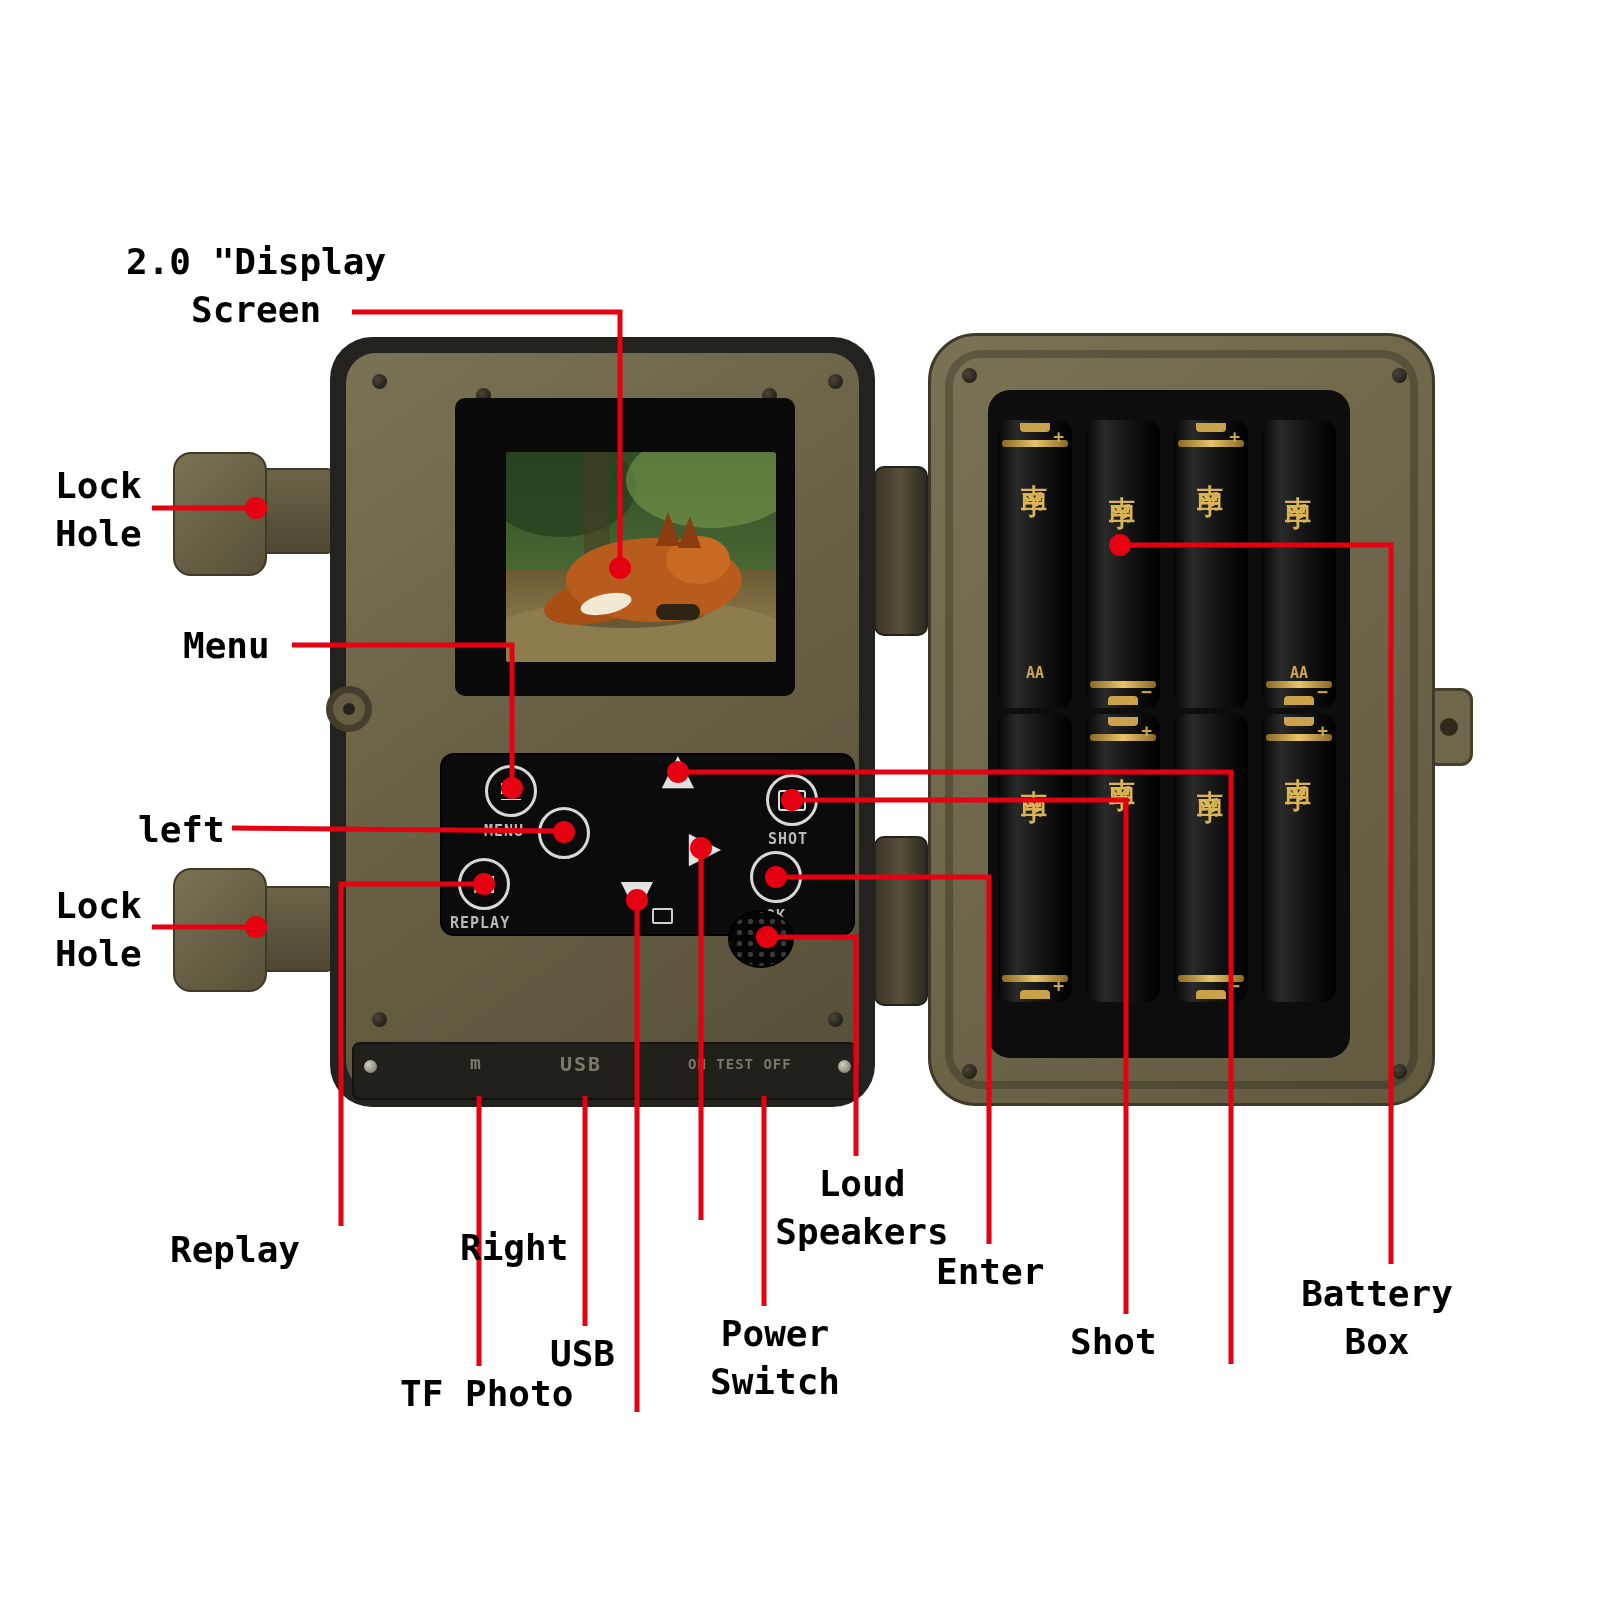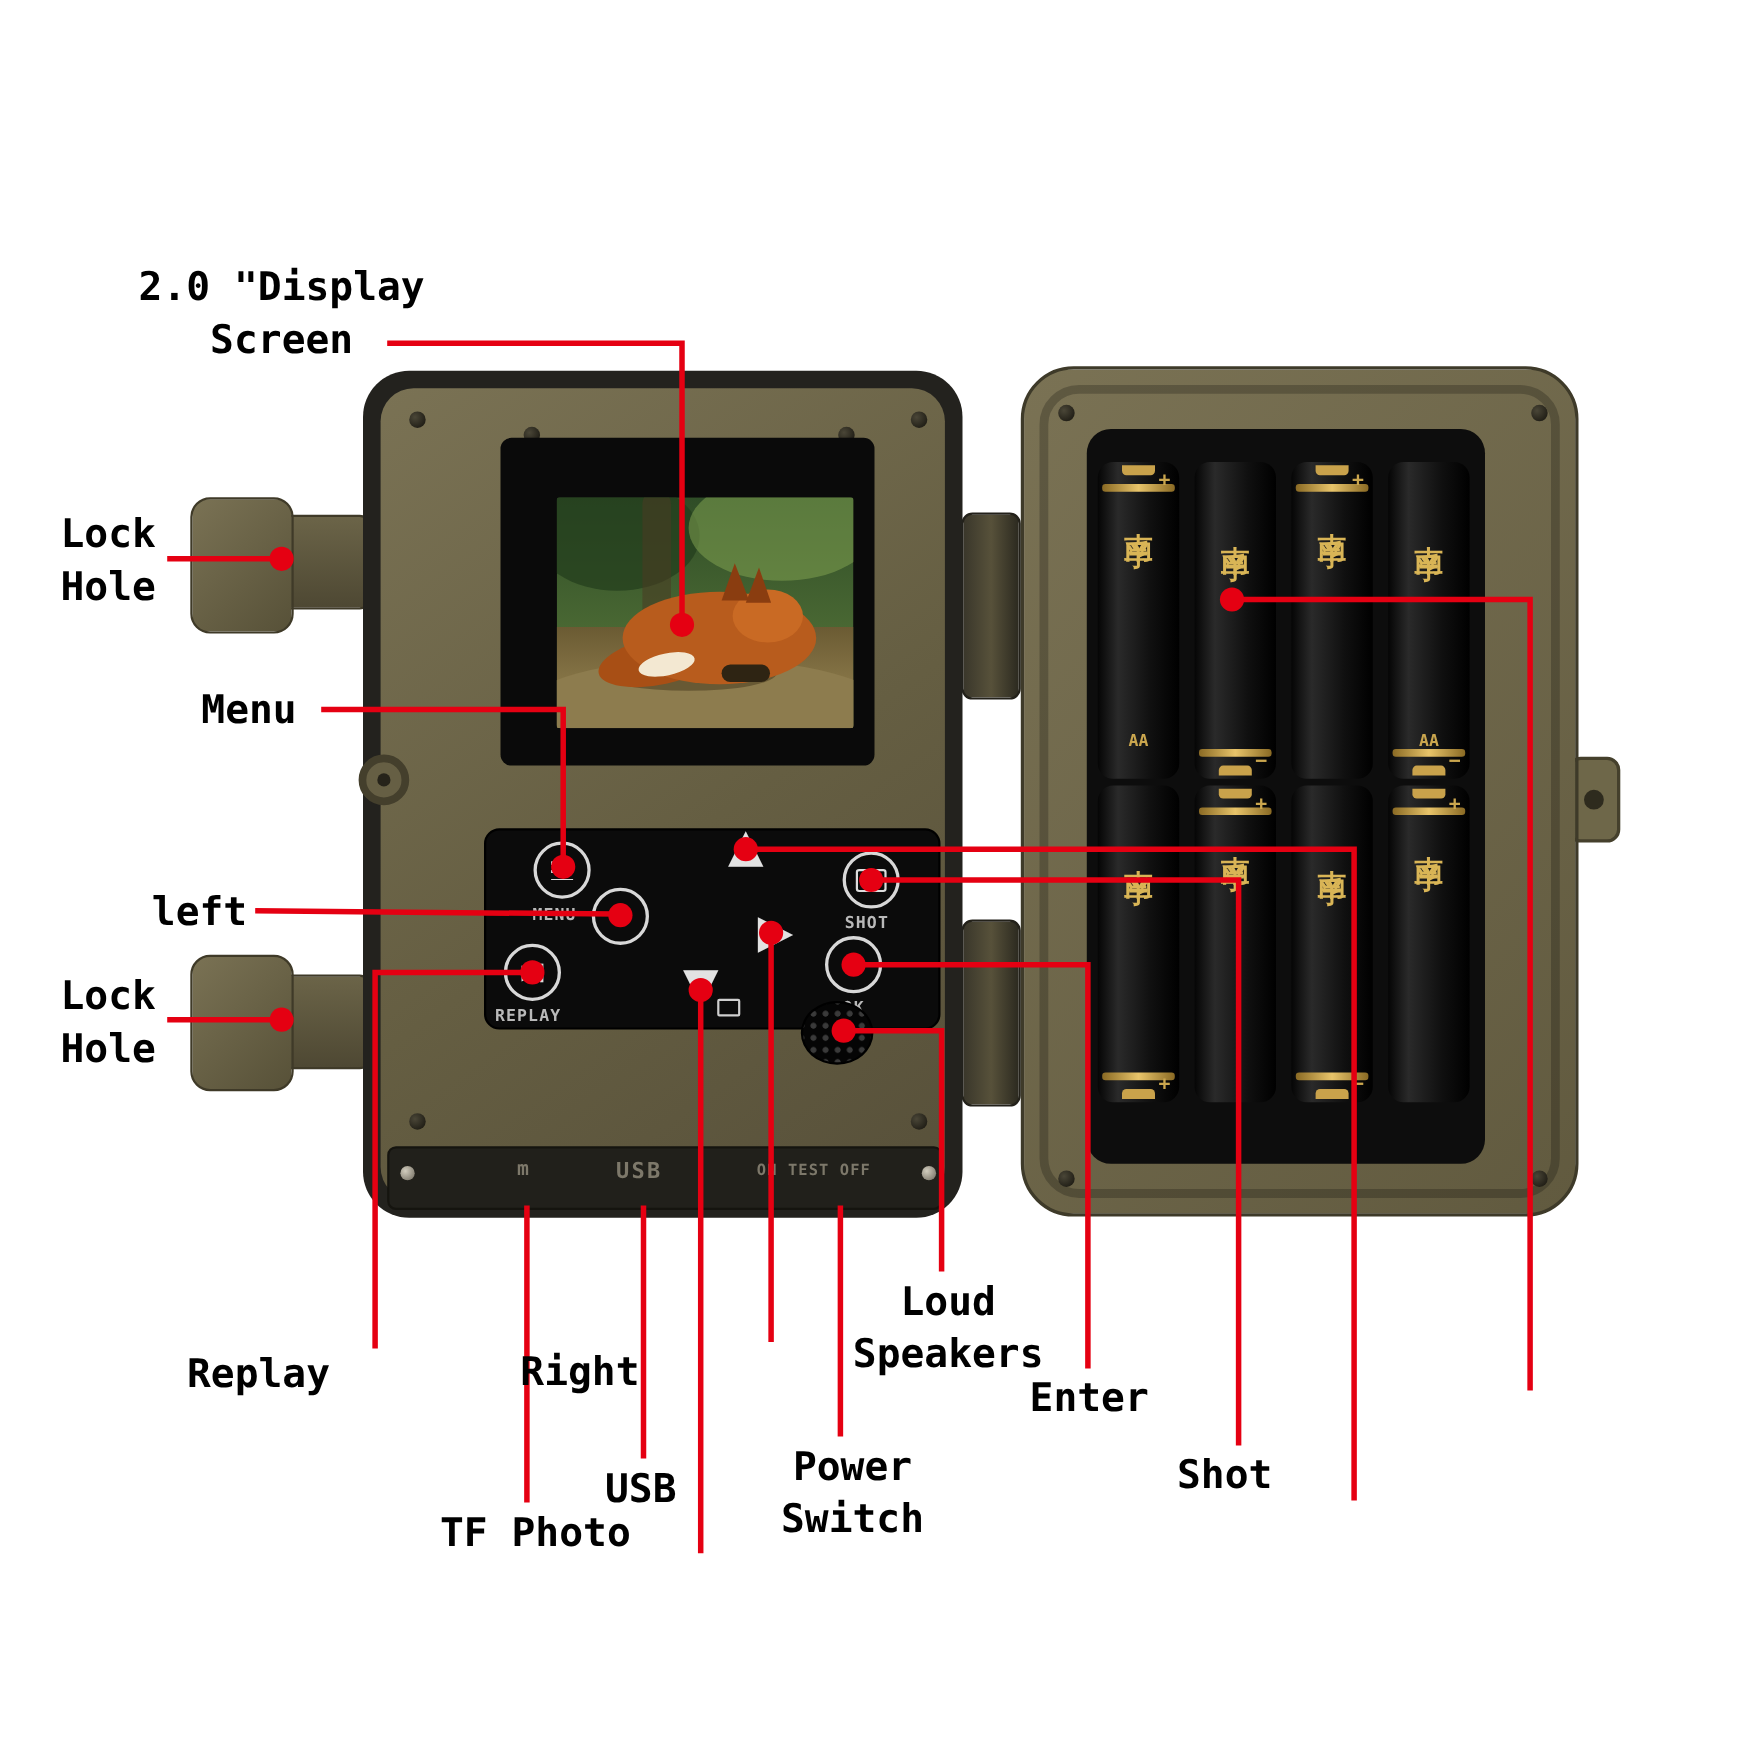--- a/index.html
+++ b/index.html
@@ -268,21 +268,23 @@
    Screen</div>
   <div class="label" style="left:55px;top:462px;">Lock
 Hole</div>
   <div class="label" style="left:183px;top:622px;">Menu</div>
   <div class="label" style="left:138px;top:806px;">left</div>
   <div class="label" style="left:55px;top:882px;">Lock
 Hole</div>
   <div class="label" style="left:170px;top:1226px;">Replay</div>
   <div class="label" style="left:400px;top:1370px;">TF Photo</div>
   <div class="label" style="left:550px;top:1330px;">USB</div>
-  <div class="label" style="left:473px;top:1224px;">Right</div>
+  <div class="label" style="left:460px;top:1224px;">Right</div>
   <div class="label center" style="left:772px;top:1160px;width:180px;">Loud
 Speakers</div>
   <div class="label center" style="left:695px;top:1310px;width:160px;">Power
 Switch</div>
   <div class="label" style="left:936px;top:1248px;">Enter</div>
   <div class="label" style="left:1070px;top:1318px;">Shot</div>
+  <div class="label center" style="left:1292px;top:1270px;width:170px;">Battery
+Box</div>
 
 </div>
 
 </body></html>

